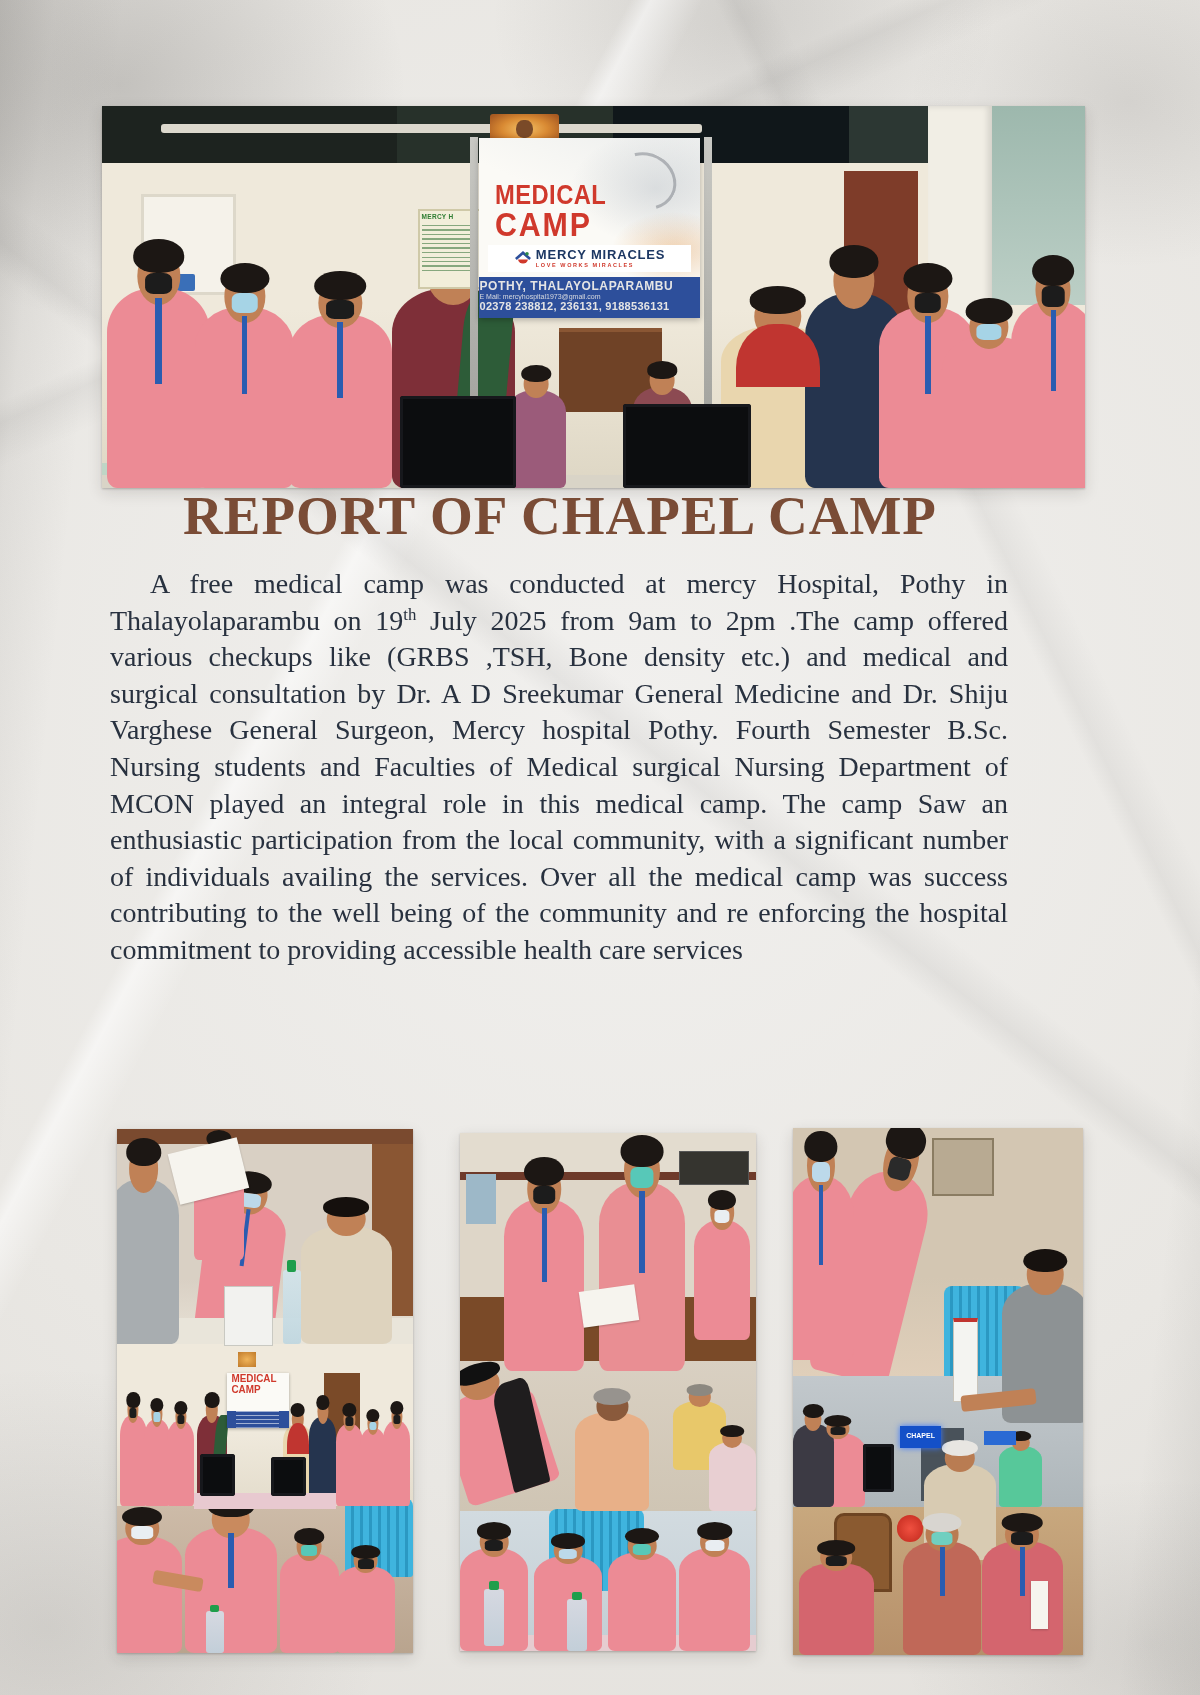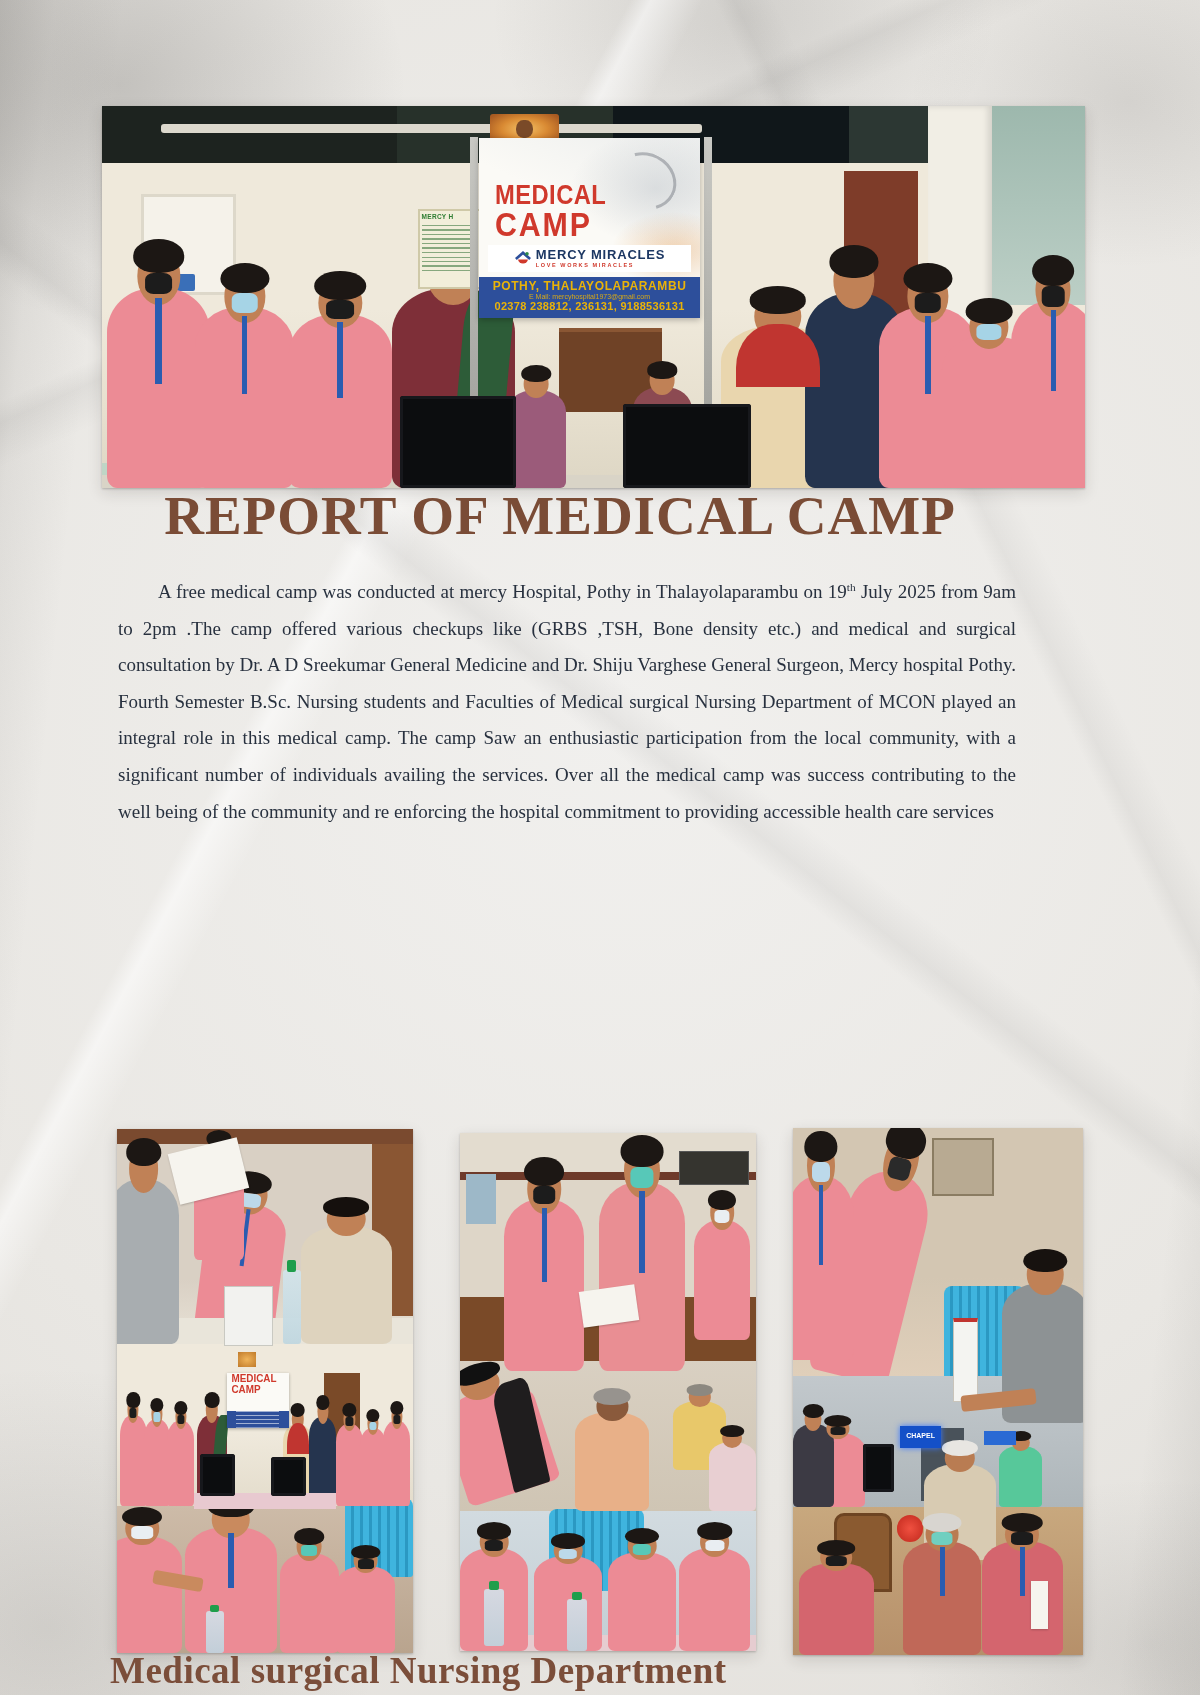--- a/index.html
+++ b/index.html
@@ -76,31 +76,31 @@
   .b-steth{position:absolute;right:10%;top:8%;width:26%;height:28%;border:3px solid rgba(95,100,110,.4);
     border-radius:50%;border-bottom-color:transparent;border-left-color:transparent;transform:rotate(28deg);}
   .b-med{position:absolute;left:7%;top:24%;font:bold 27px "Liberation Sans",sans-serif;color:#d0392c;
     letter-spacing:.5px;transform:scaleX(.88);transform-origin:left;line-height:1;}
   .b-camp{position:absolute;left:7%;top:39%;font:bold 33px "Liberation Sans",sans-serif;color:#d0392c;
     letter-spacing:2px;transform:scaleX(.92);transform-origin:left;line-height:1;}
   .b-logorow{position:absolute;left:4%;right:4%;top:59.5%;height:15%;background:#fff;
     display:flex;align-items:center;justify-content:center;gap:4px;}
   .b-hosp{font:bold 13px "Liberation Sans",sans-serif;color:#1c3763;letter-spacing:.8px;line-height:1;}
   .b-tag{font:bold 5.5px "Liberation Sans",sans-serif;color:#d0392c;letter-spacing:1.6px;line-height:1;margin-top:2px;}
-  .b-blue{position:absolute;left:0;right:0;bottom:0;height:23%;background:#2d4f9b;color:#eab308;
-    text-align:center;font-family:"Liberation Sans",sans-serif;}
+  .b-blue{position:absolute;left:0;right:0;bottom:0;height:23%;background:#2d4f9b;color:#e5e5e5;
+    font-family:"Liberation Sans",sans-serif;}
   .b-loc{font-size:12px;font-weight:bold;letter-spacing:.6px;margin-top:2px;}
   .b-email{font-size:7px;opacity:.9;}
   .b-phone{font-size:11px;font-weight:bold;letter-spacing:.3px;}
   .monitor{background:#0c0d0f;border-radius:3px;box-shadow:inset 0 0 0 3px #17181c;z-index:6;}
   
   .title{position:absolute;left:110px;top:484px;width:900px;margin:0;text-align:center;
     font:bold 55px "Liberation Serif",serif;color:#7a4c36;letter-spacing:1px;white-space:nowrap;}
-  .body-text{position:absolute;left:110px;top:566px;width:898px;margin:8px;
-    font-size:19px;line-height:36.6px;color:#28313f;text-align:justify;text-indent:40px;}
+  .body-text{position:absolute;left:110px;top:566px;width:898px;margin:0;
+    font-size:28px;line-height:36.6px;color:#28313f;text-align:justify;text-indent:40px;}
   .body-text sup{font-size:60%;line-height:0;}
   .caption{position:absolute;left:110px;top:1649px;margin:0;
     font:bold 37px "Liberation Serif",serif;color:#7b4e3a;letter-spacing:.5px;}
   
   .photo-left{left:117px;top:1129px;width:296px;height:524px;}
   .photo-mid{left:460px;top:1133px;width:296px;height:518px;}
   .photo-right{left:793px;top:1128px;width:290px;height:527px;}
   .sec{position:absolute;left:0;right:0;}
   .slats{background:repeating-linear-gradient(90deg,#3fb4de 0 6px,#2b98c2 6px 9px);border-radius:8px 8px 3px 3px;}
   .bottle{background:linear-gradient(rgba(210,230,238,.85),rgba(190,214,224,.9));border-radius:3px;z-index:7;}
@@ -207,21 +207,21 @@
         <span class="t"></span>
       </div>
     <div class="person" style="left:54%;top:68%;width:6%;height:32%;--body:#8c4a52;">
         <span class="t"></span>
       </div>
 
     <div class="abs monitor" style="left:30.3%;top:76%;width:11.8%;height:24%;"></div>
     <div class="abs monitor" style="left:53%;top:78%;width:13%;height:22%;"></div>
   </figure>
 
-  <h1 class="title">REPORT OF MEDICAL CAMP</h1>
+  <h1 class="title">REPORT OF CHAPEL CAMP</h1>
   <p class="body-text"><span>A free medical camp was conducted at mercy Hospital, Pothy in Thalayolaparambu on 19</span><sup>th</sup><span> July 2025 from 9am to 2pm .The camp offered various checkups like (GRBS ,TSH, Bone density etc.) and medical and surgical consultation by Dr. A D Sreekumar General Medicine and Dr. Shiju Varghese General Surgeon, Mercy hospital Pothy. Fourth Semester B.Sc. Nursing students and Faculties of Medical surgical Nursing Department of MCON played an integral role in this medical camp. The camp Saw an enthusiastic participation from the local community, with a significant number of individuals availing the services. Over all the medical camp was success contributing to the well being of the community and re enforcing the hospital commitment to providing accessible health care services</span></p>
 
   <figure class="photo photo-left">
     <div class="sec" style="top:0;height:41%;background:linear-gradient(#7a4a2f 0 7%, #d9d0c4 7% 70%, #e8e2d6 100%);">
       <div class="abs" style="right:0;top:7%;width:14%;height:80%;background:#8a5633;"></div>
     </div>
     <div class="person" style="left:-3%;top:3%;width:24%;height:38%;--body:#a8adb0;">
         <span class="t"></span>
       </div>
     <div class="abs paperbit" style="left:19%;top:3%;width:24%;height:10%;transform:rotate(-14deg);"></div>
@@ -423,14 +423,13 @@
         <span class="mk"></span>
       </div>
     <div class="person" style="left:65%;top:74%;width:28%;height:26%;--body:#d4656e;">
         <span class="t"></span>
         <span class="ln"></span>
         <span class="mk"></span>
       </div>
     <div class="abs paperbit" style="left:82%;top:86%;width:6%;height:9%;"></div>
   </figure>
 
-  <div class="caption">Medical surgical Nursing Department</div>
 </div>
 
 </body></html>

